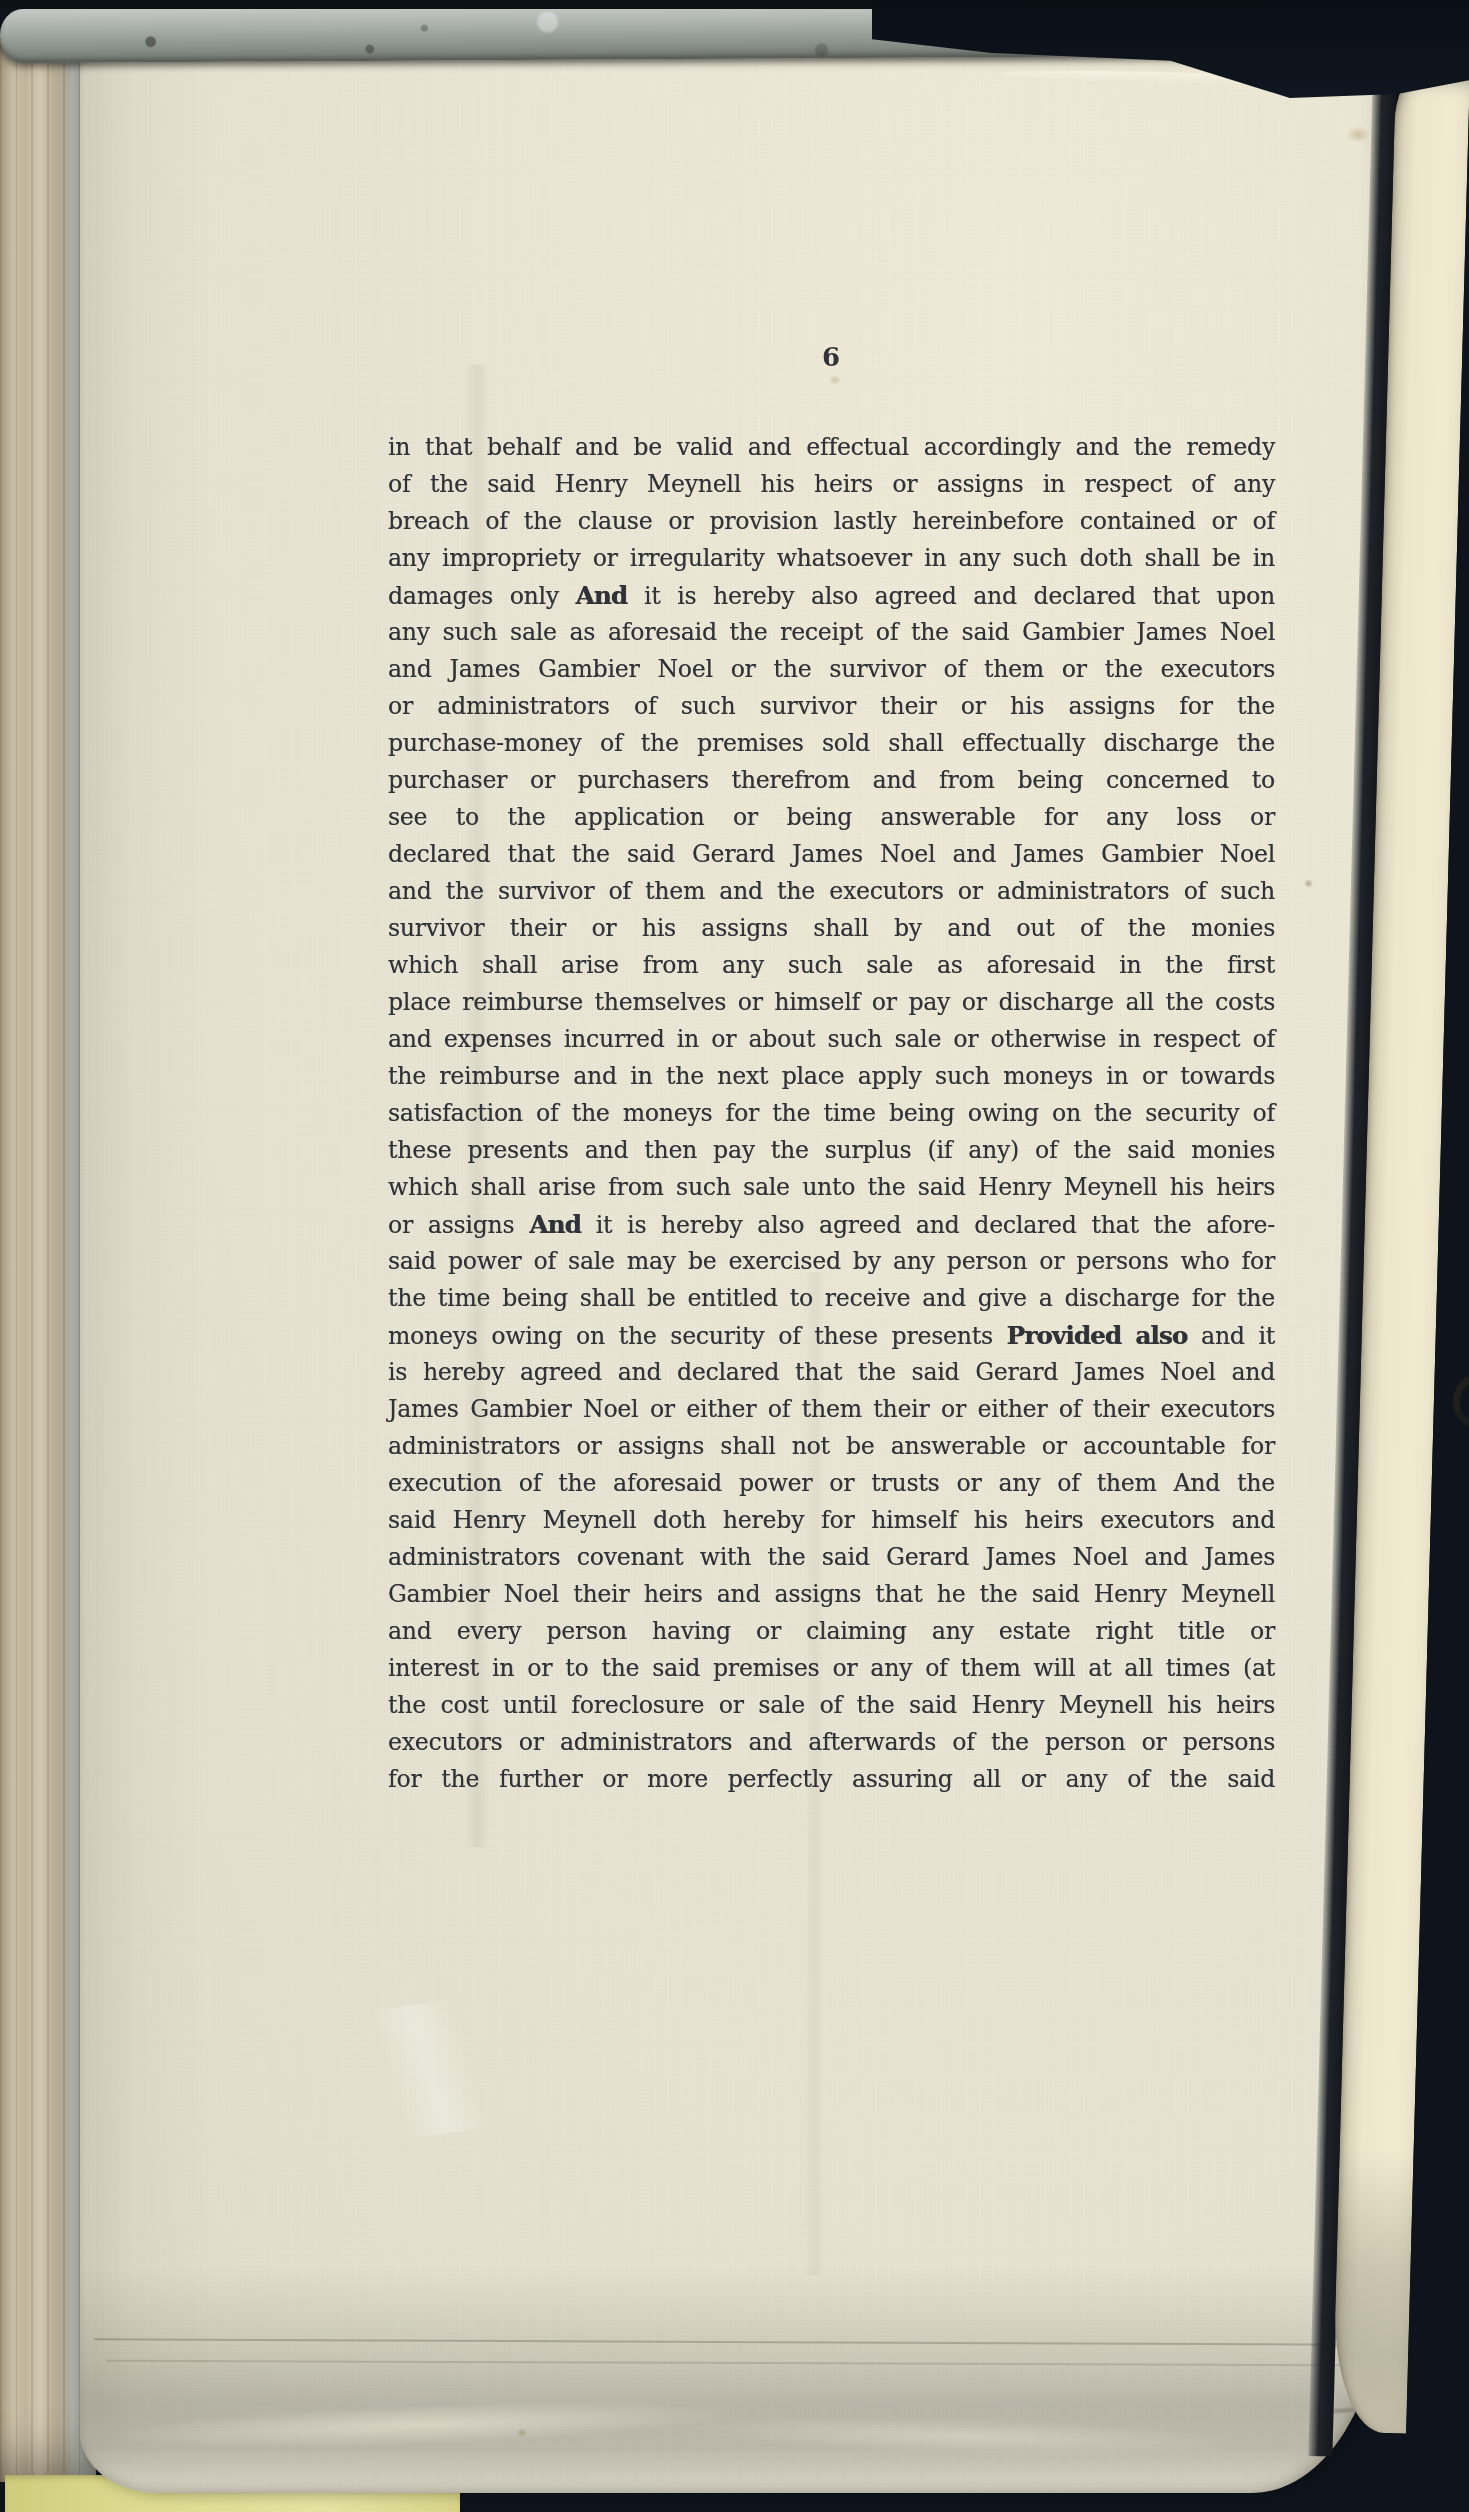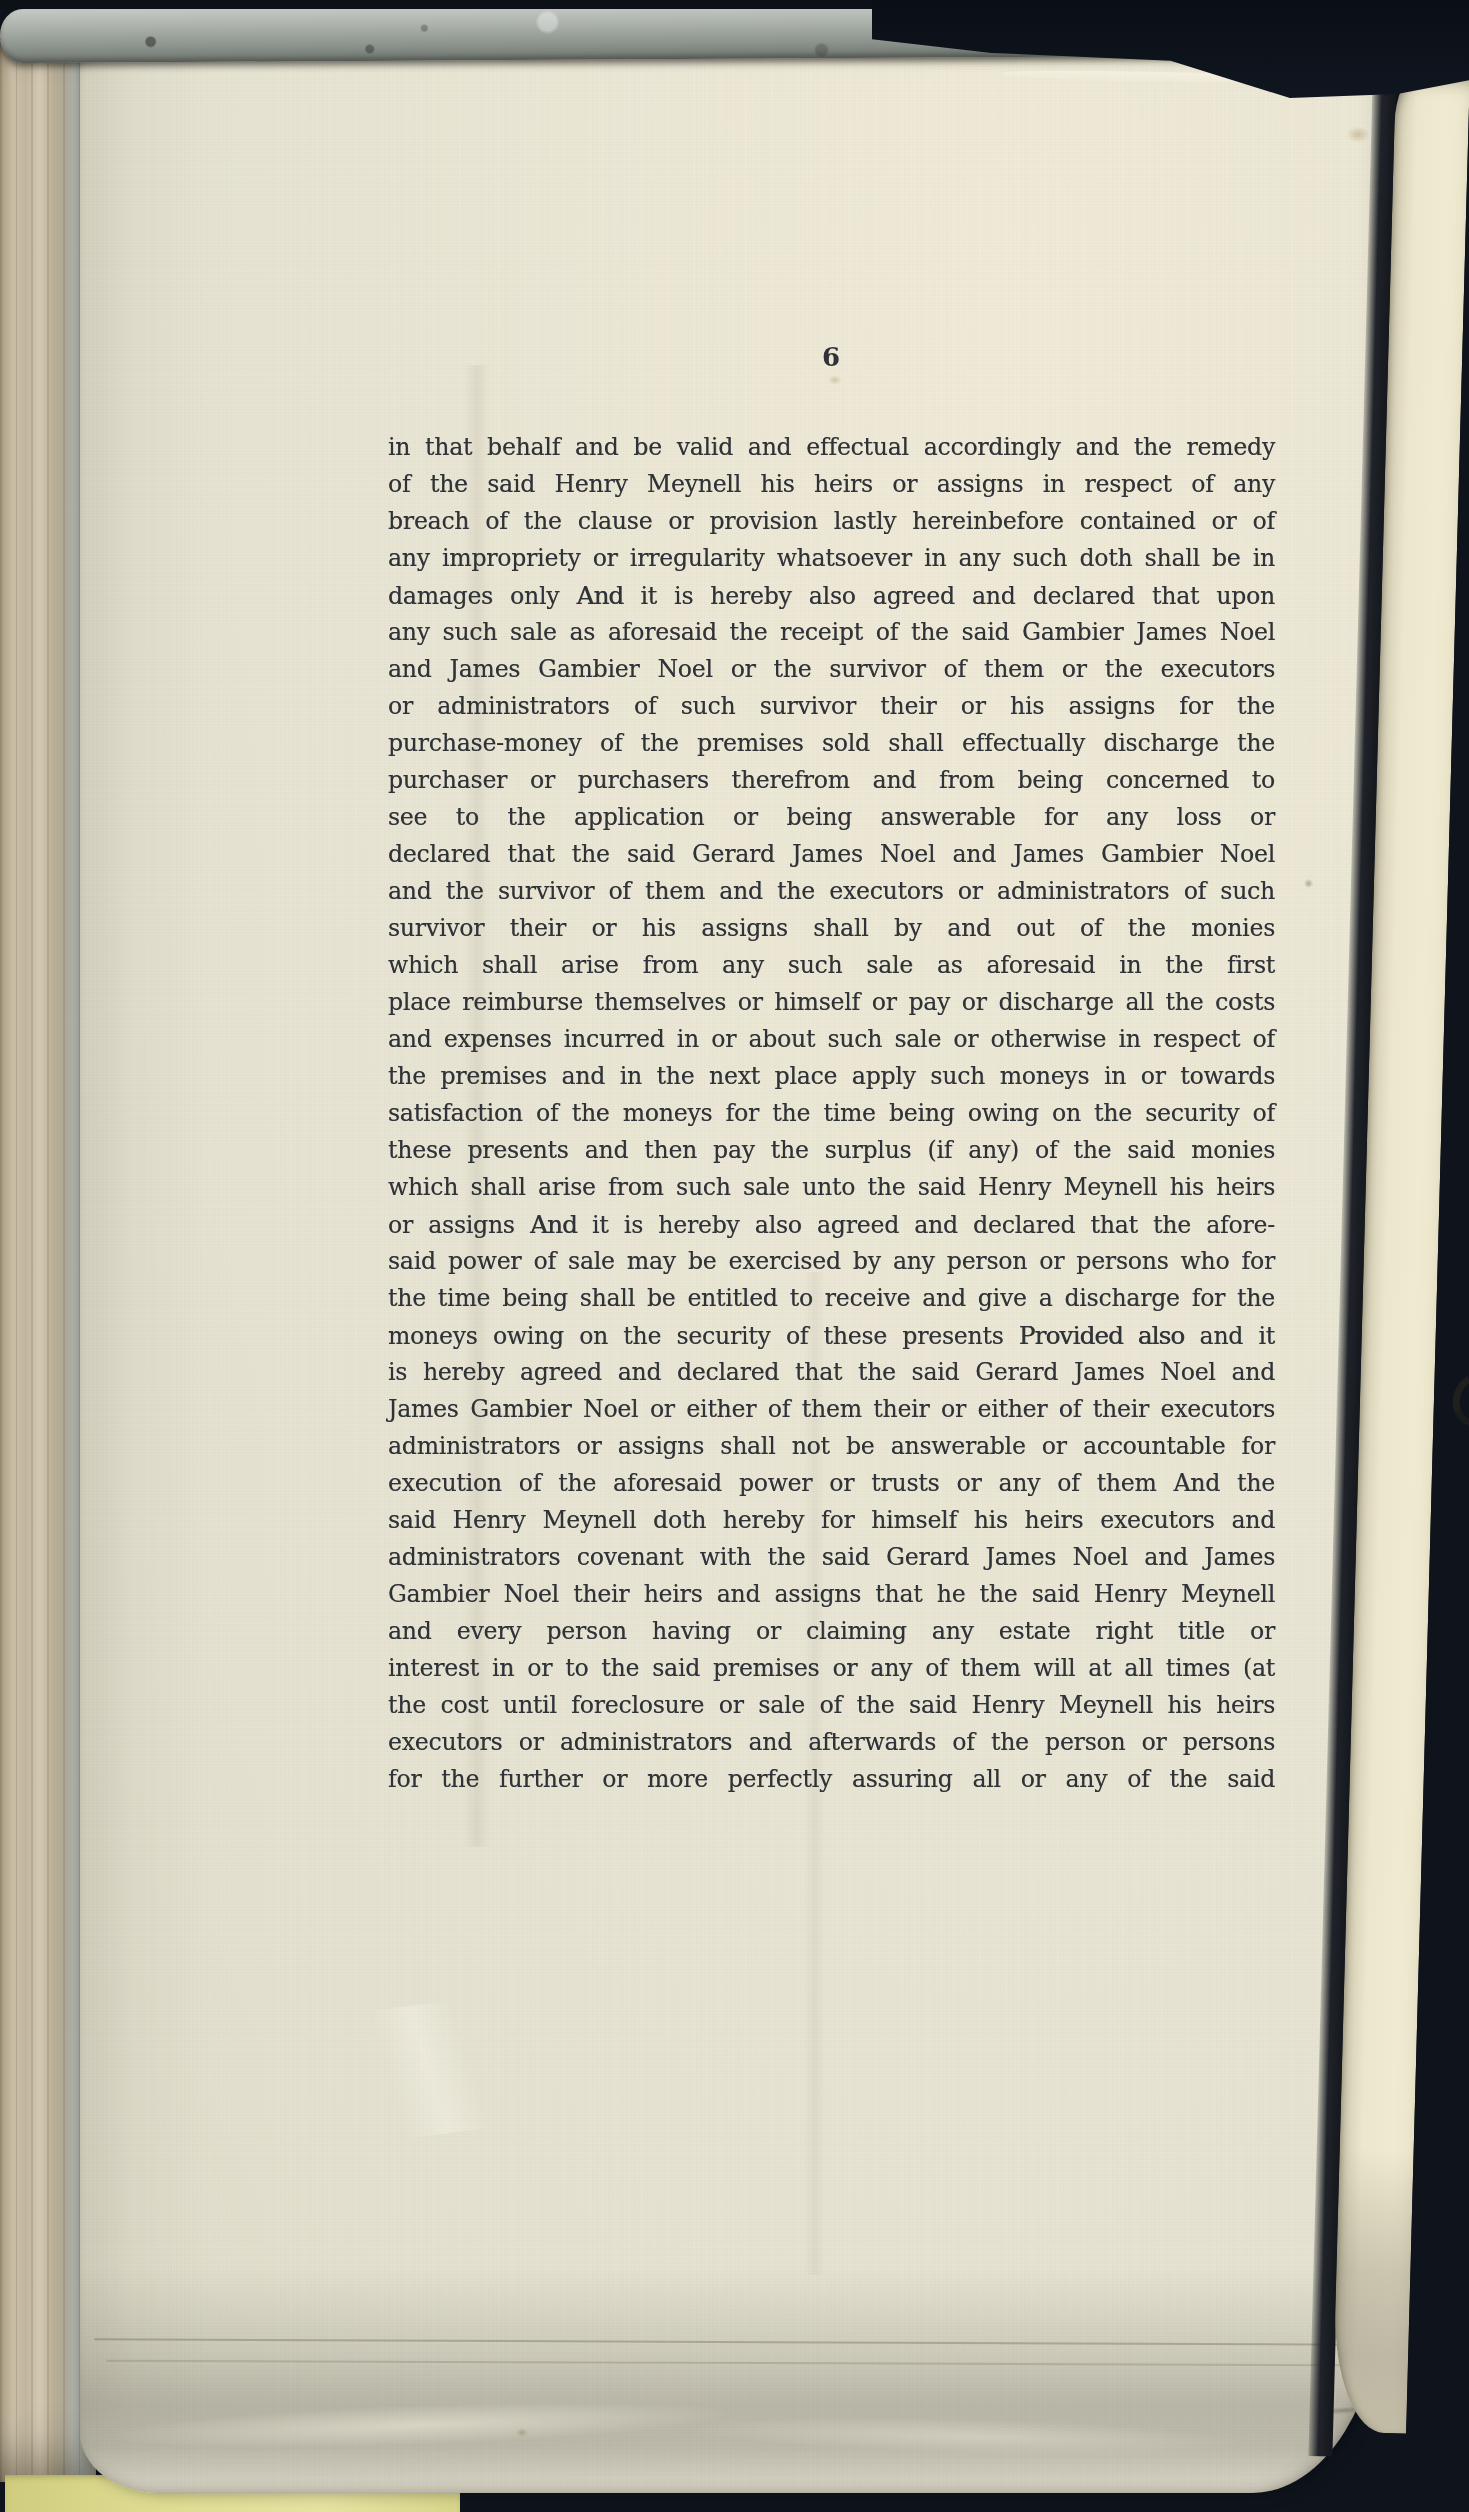--- a/index.html
+++ b/index.html
@@ -49,21 +49,21 @@
     color:var(--ink,#2f3237);
   }
 
   .text-block{position:absolute;left:308px;top:378px;width:887px;color:var(--ink,#2f3237);}
   .line{
     height:37px;line-height:37px;font-size:23.5px;letter-spacing:-0.2px;
     text-align:justify;-moz-text-align-last:justify;text-align-last:justify;
     text-shadow:0.3px 0.3px 0.3px rgba(47,50,55,0.55);
     white-space:normal;
   }
-  .bl{font-weight:normal;letter-spacing:-0.9px;font-size:1.05em;text-shadow:0.5px 0 rgba(40,42,46,0.8);}
+  .bl{font-weight:bold;letter-spacing:-0.9px;font-size:1.05em;text-shadow:0.5px 0 rgba(40,42,46,0.8);}
 
   
   .v-crease1{position:absolute;left:384px;top:314px;width:26px;height:1482px;
     background:linear-gradient(90deg,rgba(0,0,0,0) 0,rgba(115,110,90,0.10) 50%,rgba(0,0,0,0) 100%);}
   .v-crease2{position:absolute;left:724px;top:1221px;width:21px;height:1003px;
     background:linear-gradient(90deg,rgba(0,0,0,0) 0,rgba(115,110,90,0.08) 50%,rgba(0,0,0,0) 100%);}
   .d-crease{position:absolute;left:105px;top:1953px;width:488px;height:131px;transform:rotate(-7deg);
     background:linear-gradient(80deg,rgba(0,0,0,0) 42%,rgba(255,255,248,0.28) 50%,rgba(0,0,0,0) 58%);}
   .crease-line1{position:absolute;left:14px;top:2290px;width:1268px;height:1.7px;transform:rotate(0.25deg);
     background:rgba(95,92,78,0.34);border-radius:1.7px;}
@@ -150,21 +150,21 @@
         <div class="line">or administrators of such survivor their or his assigns for the</div>
         <div class="line">purchase-money of the premises sold shall effectually discharge the</div>
         <div class="line">purchaser or purchasers therefrom and from being concerned to</div>
         <div class="line">see to the application or being answerable for any loss or</div>
         <div class="line">declared that the said Gerard James Noel and James Gambier Noel</div>
         <div class="line">and the survivor of them and the executors or administrators of such</div>
         <div class="line">survivor their or his assigns shall by and out of the monies</div>
         <div class="line">which shall arise from any such sale as aforesaid in the first</div>
         <div class="line">place reimburse themselves or himself or pay or discharge all the costs</div>
         <div class="line">and expenses incurred in or about such sale or otherwise in respect of</div>
-        <div class="line">the premises and in the next place apply such moneys in or towards</div>
+        <div class="line">the reimburse and in the next place apply such moneys in or towards</div>
         <div class="line">satisfaction of the moneys for the time being owing on the security of</div>
         <div class="line">these presents and then pay the surplus (if any) of the said monies</div>
         <div class="line">which shall arise from such sale unto the said Henry Meynell his heirs</div>
         <div class="line">or assigns <span class="bl">And</span> it is hereby also agreed and declared that the afore-</div>
         <div class="line">said power of sale may be exercised by any person or persons who for</div>
         <div class="line">the time being shall be entitled to receive and give a discharge for the</div>
         <div class="line">moneys owing on the security of these presents <span class="bl">Provided also</span> and it</div>
         <div class="line">is hereby agreed and declared that the said Gerard James Noel and</div>
         <div class="line">James Gambier Noel or either of them their or either of their executors</div>
         <div class="line">administrators or assigns shall not be answerable or accountable for</div>

